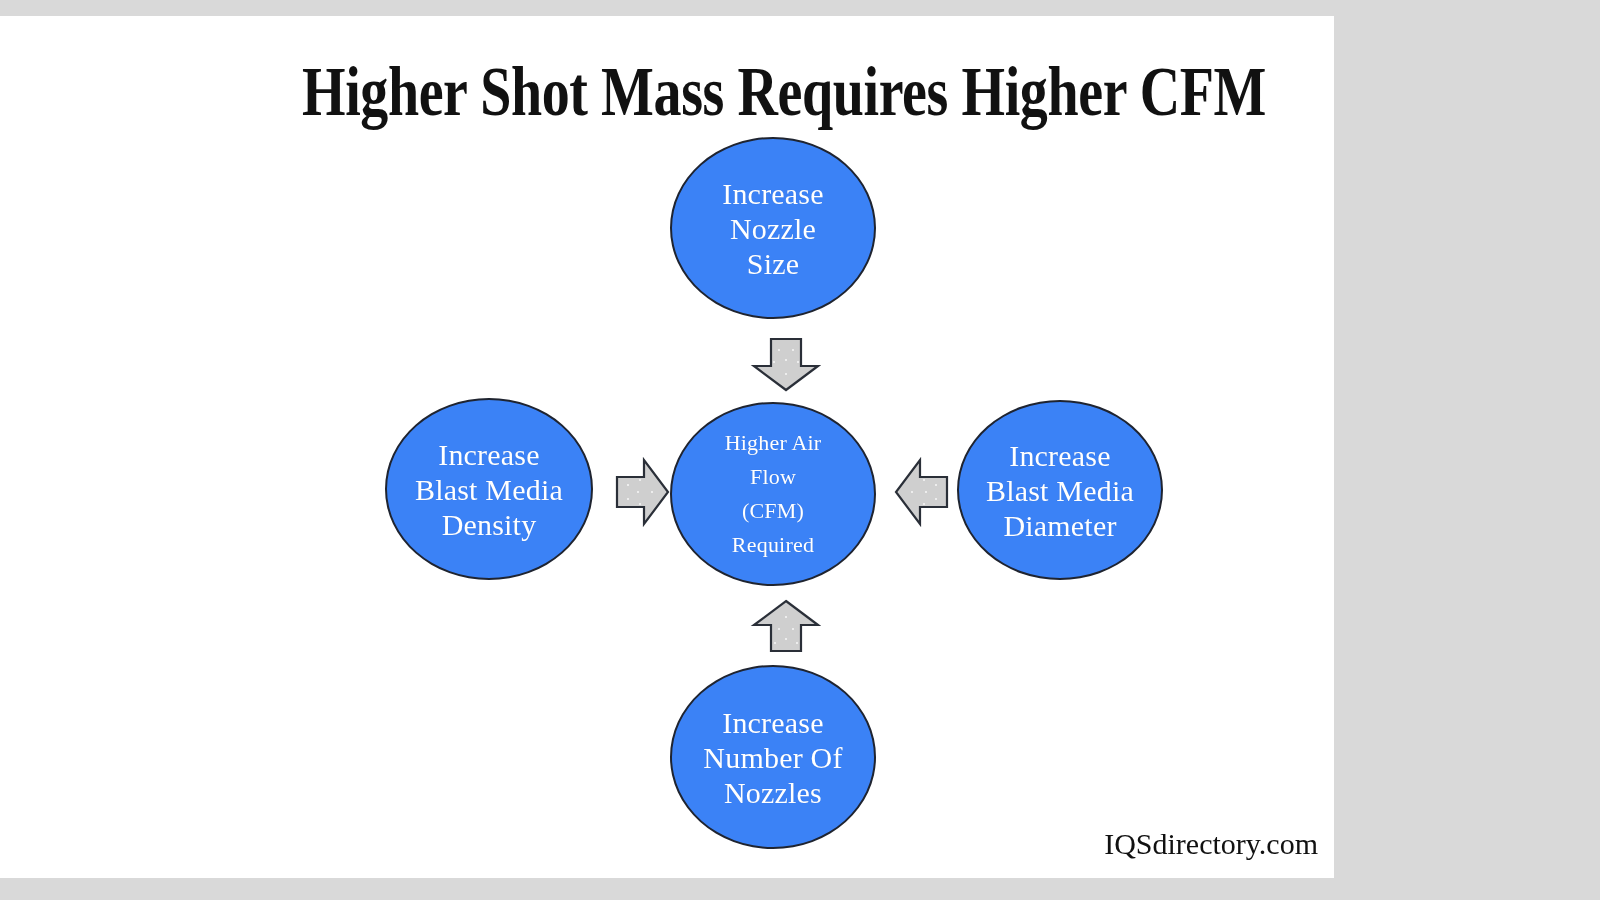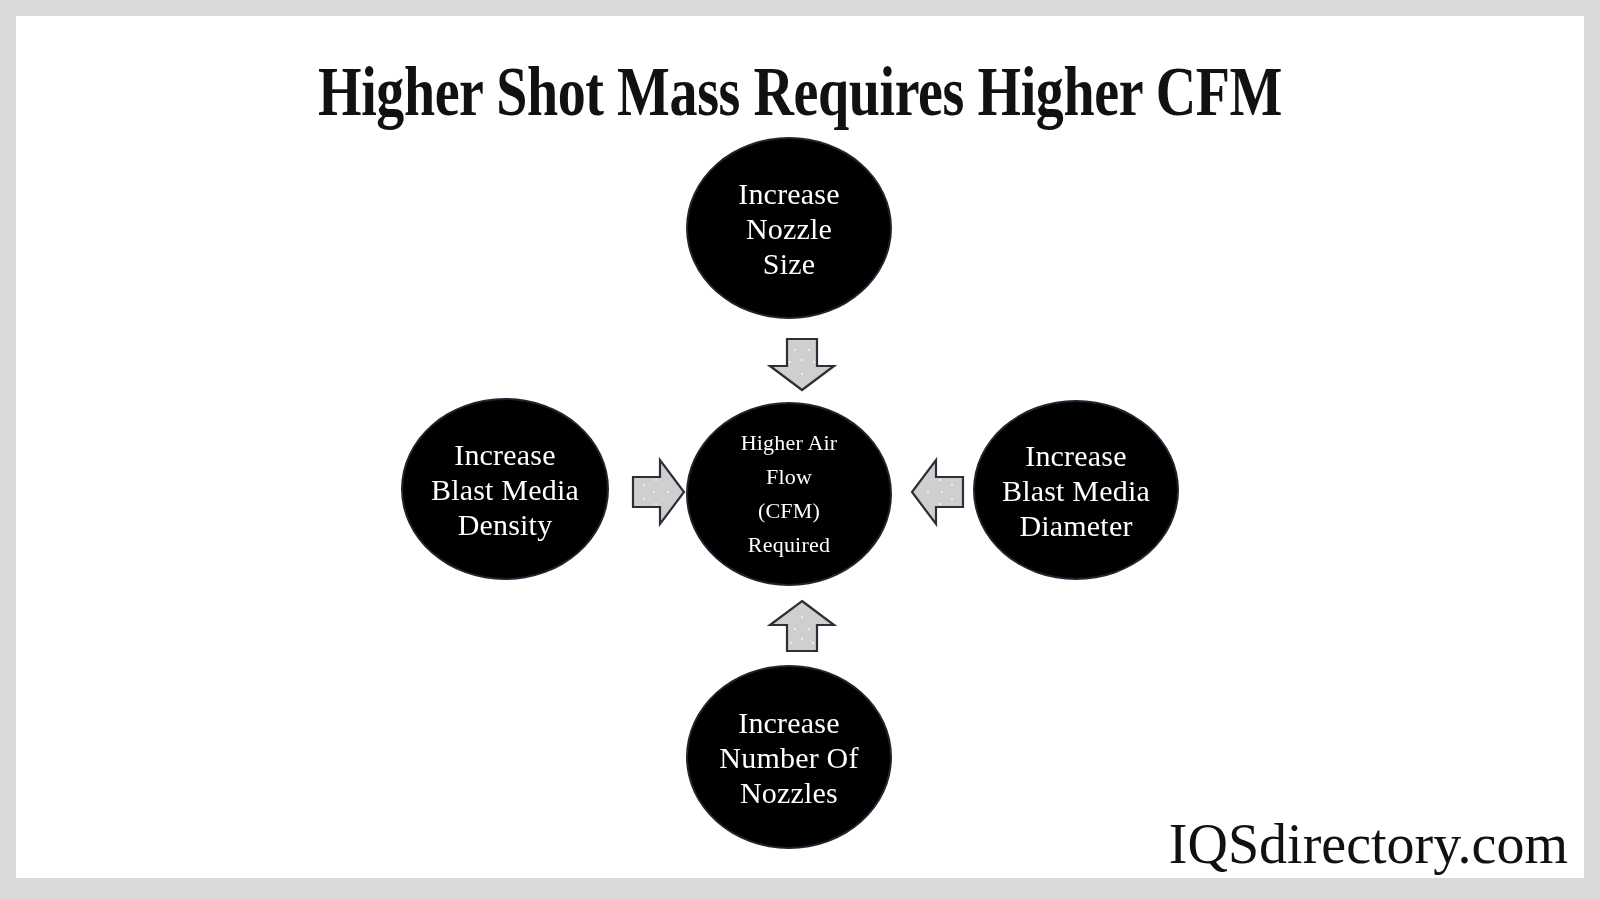--- a/index.html
+++ b/index.html
@@ -9,23 +9,23 @@
   }
   body {
     width: 1600px;
     height: 900px;
     overflow: hidden;
     font-family: "Liberation Serif", serif;
   }
 
   #canvas {
     position: absolute;
-    left: 16px;
+    left: 0;
     top: 16px;
-    width: 1568px;
+    width: 1334px;
     height: 862px;
     background: #ffffff;
   }
 
   
   #title {
     position: absolute;
     left: 0;
     top: 36px;
     width: 1568px;
@@ -47,21 +47,21 @@
     left: 0;
     top: 0;
     width: 1568px;
     height: 862px;
   }
 
   .node {
     position: absolute;
     box-sizing: border-box;
     border-radius: 50%;
-    background: #000000;
+    background: #3b82f6;
     border: 2.2px solid #1f2430;
     display: flex;
     align-items: center;
     justify-content: center;
     text-align: center;
     color: #ffffff;
     font-family: "Liberation Serif", serif;
     font-size: 30px;
     line-height: 35px;
     letter-spacing: 0.2px;
@@ -95,21 +95,21 @@
   #arrow-up    { left: 752px; top: 583px; width: 68px; height: 54px; }
   #arrow-right { left: 616px; top: 442px; width: 54px; height: 68px; }
   #arrow-left  { left: 894px; top: 442px; width: 54px; height: 68px; }
 
   
   #watermark {
     position: absolute;
     right: 16px;
     bottom: 10px;
     font-family: "Liberation Serif", serif;
-    font-size: 56px;
+    font-size: 30px;
     line-height: 48px;
     color: #111111;
     letter-spacing: 0px;
     white-space: nowrap;
   }
 </style>
 </head>
 <body>
 
 <div id="canvas">

